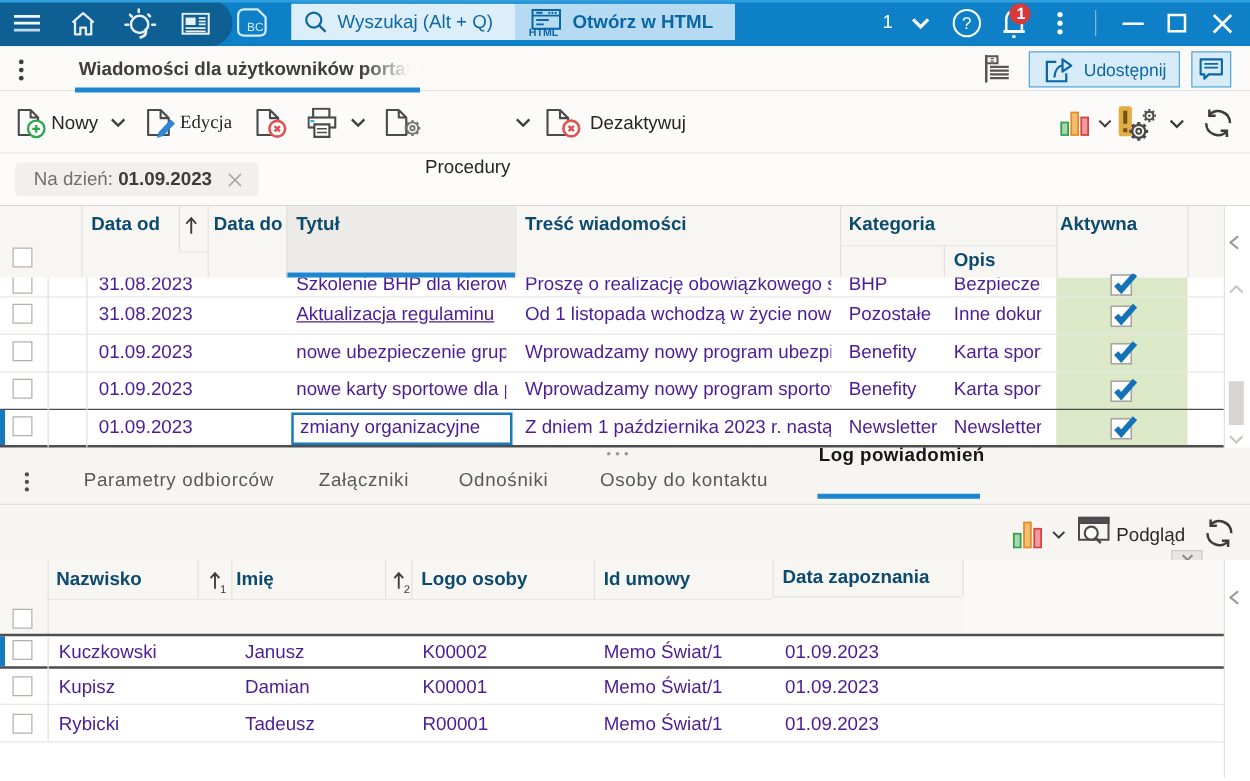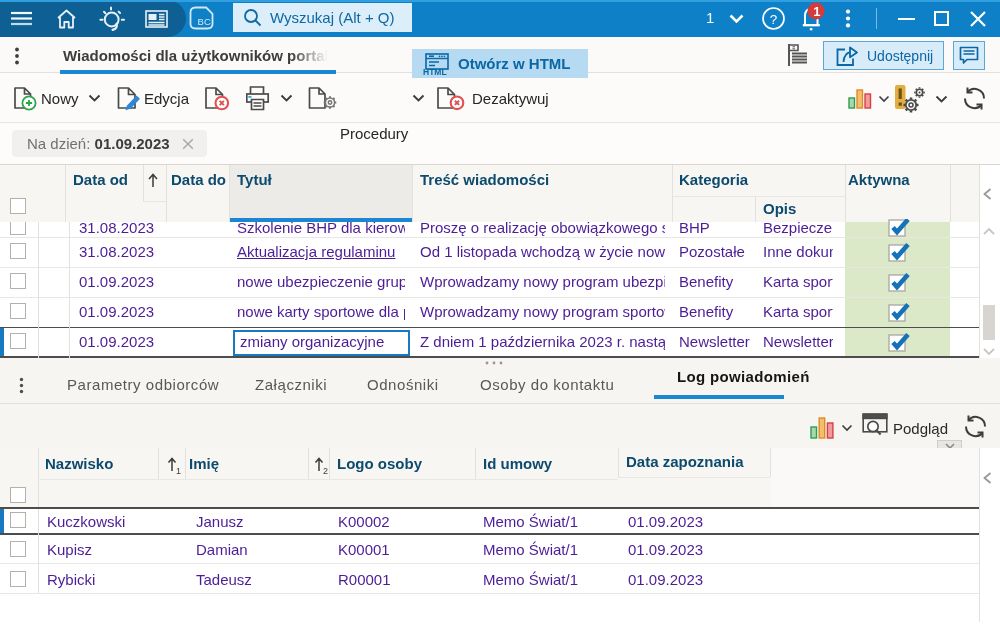--- a/index.html
+++ b/index.html
@@ -51,21 +51,21 @@
   </svg>
 <div class="abs" style="left:41px; top:90px; font-size:15px; color:#262626;">Nowy</div>
 <svg class="abs" style="left:88px; top:94px;" width="13" height="9" viewBox="0 0 13 9">
     <path d="M1.5 1.5 L6.5 6.5 L11.5 1.5" stroke="#3c3c3c" stroke-width="1.9" fill="none"></path>
   </svg>
 
 <svg class="abs" style="left:117px; top:85px;" width="25" height="27" viewBox="0 0 25 27">
     <path d="M1.5 3 H11.5 L18 9.5 V23 H1.5 Z M11.5 3 V9.5 H18" stroke="#4a4a4a" stroke-width="1.7" fill="none" stroke-linejoin="round"></path>
     <path d="M10 20.5 L19.5 10.5 L23 13.8 L13.5 23.8 L8.5 25.3 Z" fill="#2e86d4"></path>
   </svg>
-<div class="abs" style="left:144px; top:90px; font-size:15px; color:#262626;">Edycja</div>
+<div class="abs" style="left:144px; top:90px; font-size:15px; color:#262626;font-family:Liberation Serif, serif;">Edycja</div>
 
 <svg class="abs" style="left:204px; top:85px;" width="27" height="27" viewBox="0 0 27 27">
     <path d="M2 3 H12 L18.5 9.5 V23 H2 Z M12 3 V9.5 H18.5" stroke="#4a4a4a" stroke-width="1.7" fill="none" stroke-linejoin="round"></path>
     <circle cx="17.8" cy="18" r="6.3" fill="#fff" stroke="#e05252" stroke-width="2.1"></circle>
     <path d="M15.7 15.9 L19.9 20.1 M19.9 15.9 L15.7 20.1" stroke="#e05252" stroke-width="2"></path>
   </svg>
 
 <svg class="abs" style="left:246px; top:86px;" width="24" height="25" viewBox="0 0 24 25">
     <g stroke="#4a4a4a" stroke-width="1.7" fill="none">
       <path d="M4.5 8 V1 H17.5 V8"></path>
@@ -174,21 +174,21 @@
     <text x="8.6" y="19.2" font-size="9.5" fill="#d5e7f3" font-family="Liberation Sans">BC</text>
   </svg>
 
 <div class="abs flex" id="search" style="left:233px; top:3px; width:179px; height:29px; background:#dceefa; color:#0f68a2; font-size:15px;">
   <svg style="margin-left:10px;" width="19" height="19" viewBox="0 0 19 19">
       <circle cx="8" cy="8" r="6" stroke="#0f68a2" stroke-width="1.8" fill="none"></circle>
       <path d="M12.5 12.5 L17.5 17.5" stroke="#0f68a2" stroke-width="1.8"></path>
     </svg>
   <span style="margin-left:8px;">Wyszukaj (Alt + Q)</span>
 </div>
-<div class="abs flex" id="btnhtml" style="left:412px; top:3px; width:176px; height:29px; background:#b5daf2; color:#0a67a5; font-size:15px; font-weight:bold;margin-top:46px;">
+<div class="abs flex" id="btnhtml" style="left:412px; top:3px; width:176px; height:29px; background:#b5daf2; color:#0a67a5; font-size:15px; font-weight:bold;">
   <svg style="margin-left:11px;" width="26" height="24" viewBox="0 0 26 24">
       <g stroke="#0a67a5" fill="none" stroke-width="1.6">
         <rect x="3" y="2" width="22" height="15"></rect>
         <path d="M3 6.5 H25" stroke-width="1.4"></path>
         <path d="M6 4.2 H11" stroke-width="1.6"></path>
         <circle cx="19" cy="4.3" r="0.9" fill="#0a67a5" stroke="none"></circle>
         <circle cx="21.5" cy="4.3" r="0.9" fill="#0a67a5" stroke="none"></circle>
         <circle cx="16.5" cy="4.3" r="0.9" fill="#0a67a5" stroke="none"></circle>
         <path d="M6 10 H16 M6 13.5 H12" stroke-width="1.5"></path>
       </g>
@@ -378,21 +378,21 @@
 
 <svg class="abs" style="left:19px; top:377px;" width="5" height="17" viewBox="0 0 5 17">
     <circle cx="2.5" cy="2.5" r="1.7" fill="#4e4e4e"></circle>
     <circle cx="2.5" cy="8.5" r="1.7" fill="#4e4e4e"></circle>
     <circle cx="2.5" cy="14.5" r="1.7" fill="#4e4e4e"></circle>
   </svg>
 <div class="abs t2" style="left:67px; top:376px;">Parametry odbiorców</div>
 <div class="abs t2" style="left:255px; top:376px;">Załączniki</div>
 <div class="abs t2" style="left:367px; top:376px;">Odnośniki</div>
 <div class="abs t2" style="left:480px; top:376px;">Osoby do kontaktu</div>
-<div class="abs t2" style="left:655px; top:368px; font-weight:bold; letter-spacing:0.35px; color:#161616;margin-left:22px;">Log powiadomień</div>
+<div class="abs t2" style="left:655px; top:356px; font-weight:bold; letter-spacing:0.35px; color:#161616;">Log powiadomień</div>
 <div class="abs" style="left:654px; top:395px; width:130px; height:4px; background:#1b87d2;"></div>
 
 <svg class="abs" style="left:810px; top:415px;" width="25" height="24" viewBox="0 0 25 24">
     <g stroke-width="1.4">
       <rect x="1" y="12" width="5.5" height="11" fill="#a8d9ae" stroke="#2f9e4f"></rect>
       <rect x="9.2" y="3" width="5.5" height="20" fill="#f5bd6e" stroke="#e08a28"></rect>
       <rect x="17.4" y="8" width="5.5" height="15" fill="#f09c9c" stroke="#d84040"></rect>
     </g>
   </svg>
 <svg class="abs" style="left:841px; top:424px;" width="12" height="8" viewBox="0 0 12 8">

